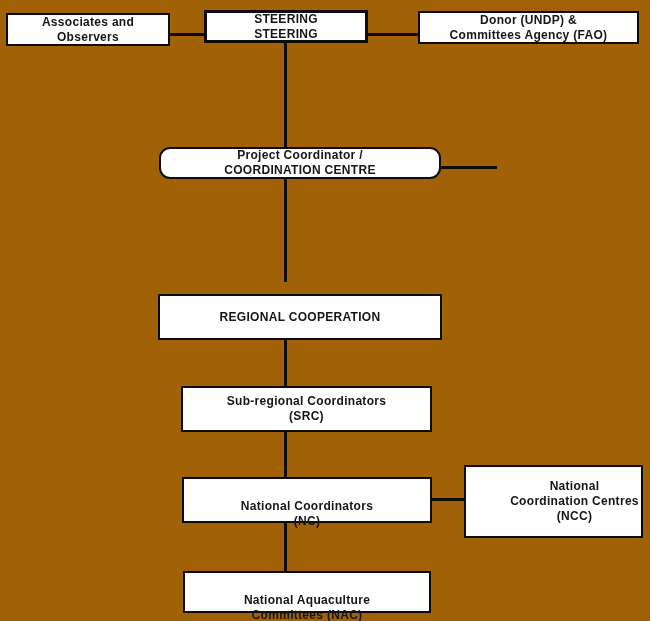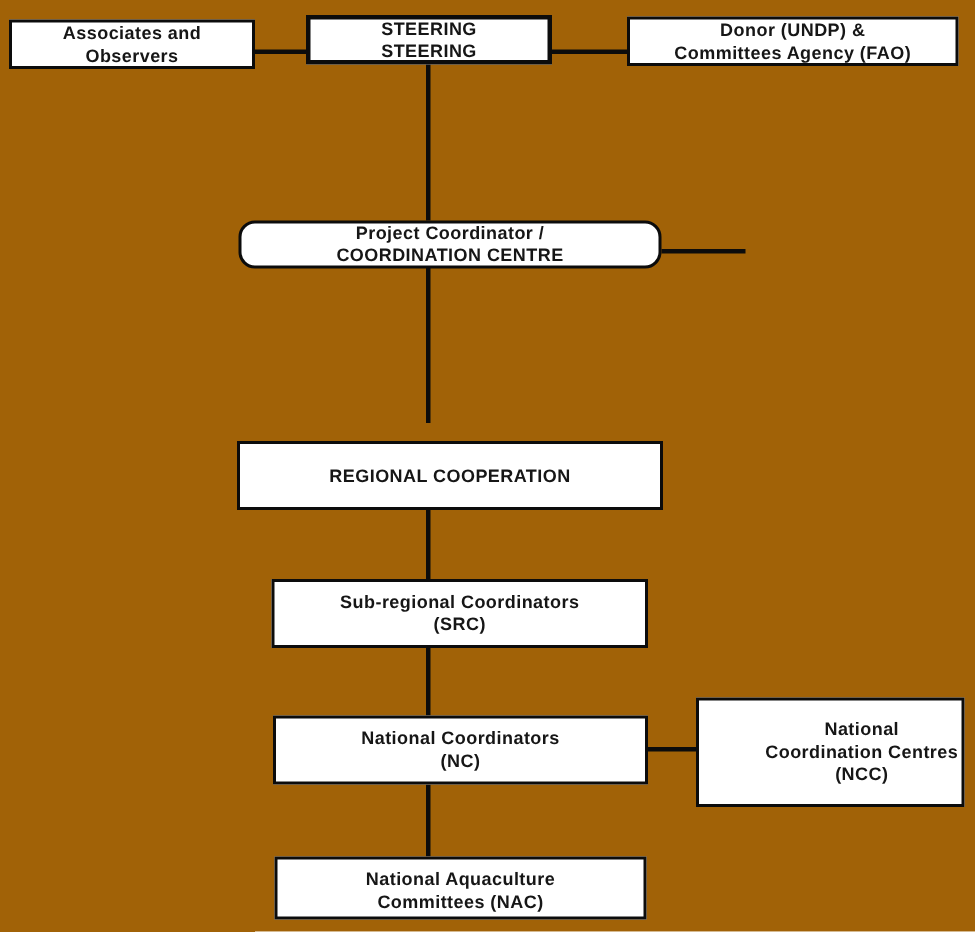--- a/index.html
+++ b/index.html
@@ -25,21 +25,21 @@
     justify-content: center;
     text-align: center;
     color: #161616;
     font-size: 12px;
     font-weight: bold;
     line-height: 15px;
     letter-spacing: 0.3px;
     box-sizing: border-box;
   }
   .box.border3 { border-width: 3px; }
-  .box.top-align { justify-content: flex-start; padding-top: 6px; text-align: right; }
+  .box.top-align { justify-content: flex-start; padding-top: 20px; text-align: right; }
   .box.left-align {
     align-items: flex-start;
     justify-content: flex-start;
     text-align: left;
     padding: 10px 0 0 24px;
     line-height: 18px;
   }
   .hline, .vline {
     position: absolute;
     background: #0c0c0c;

